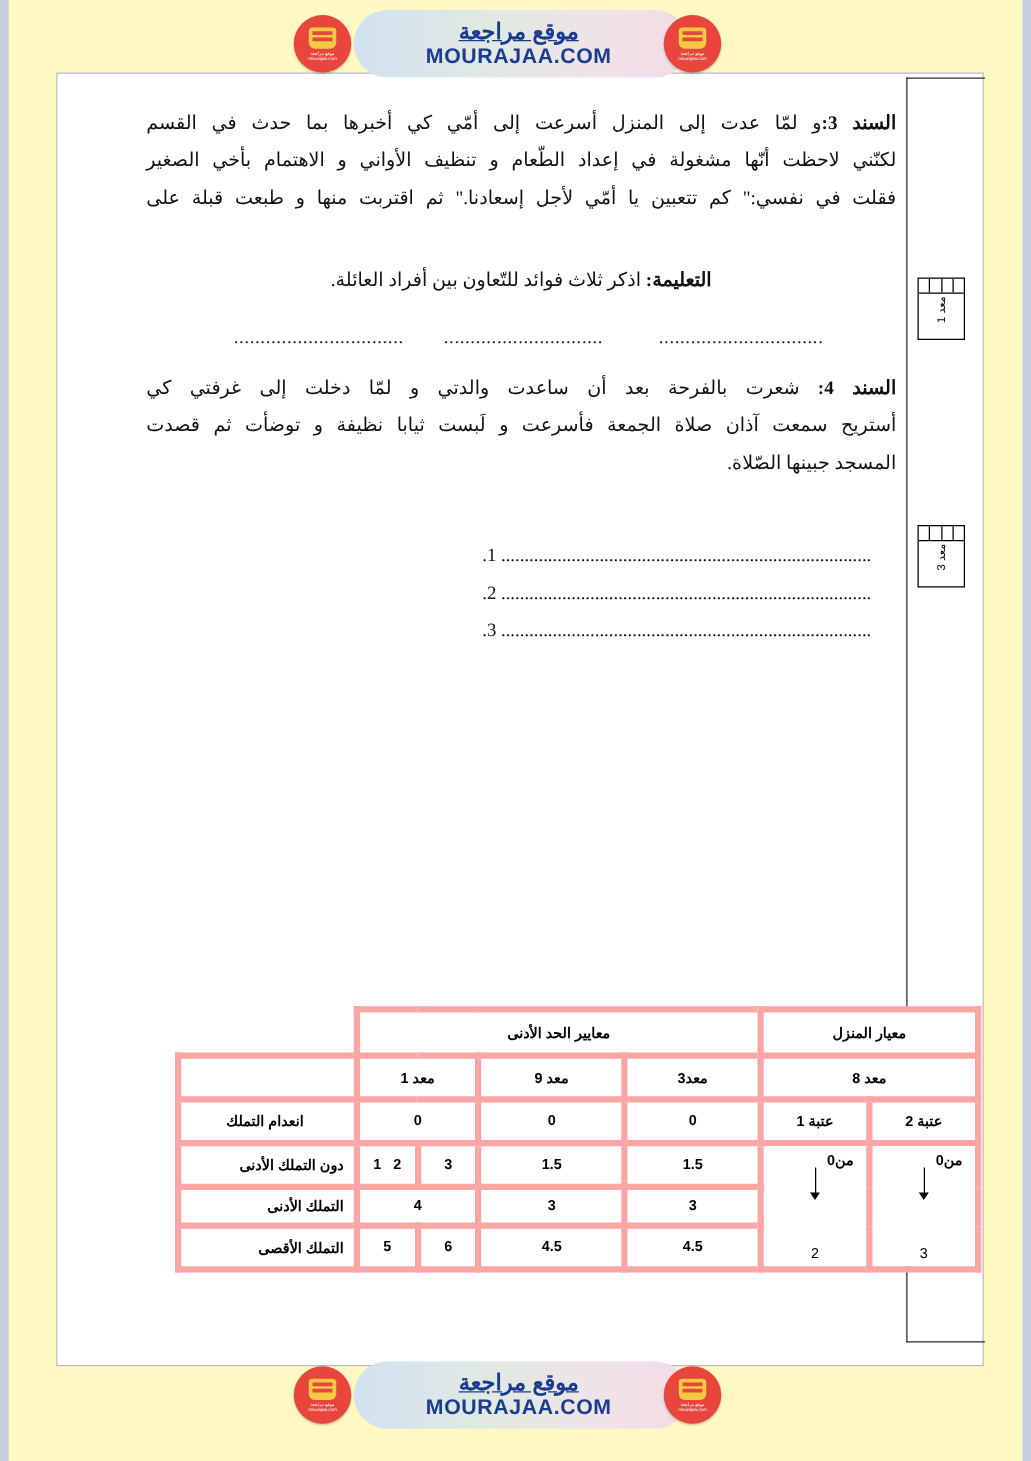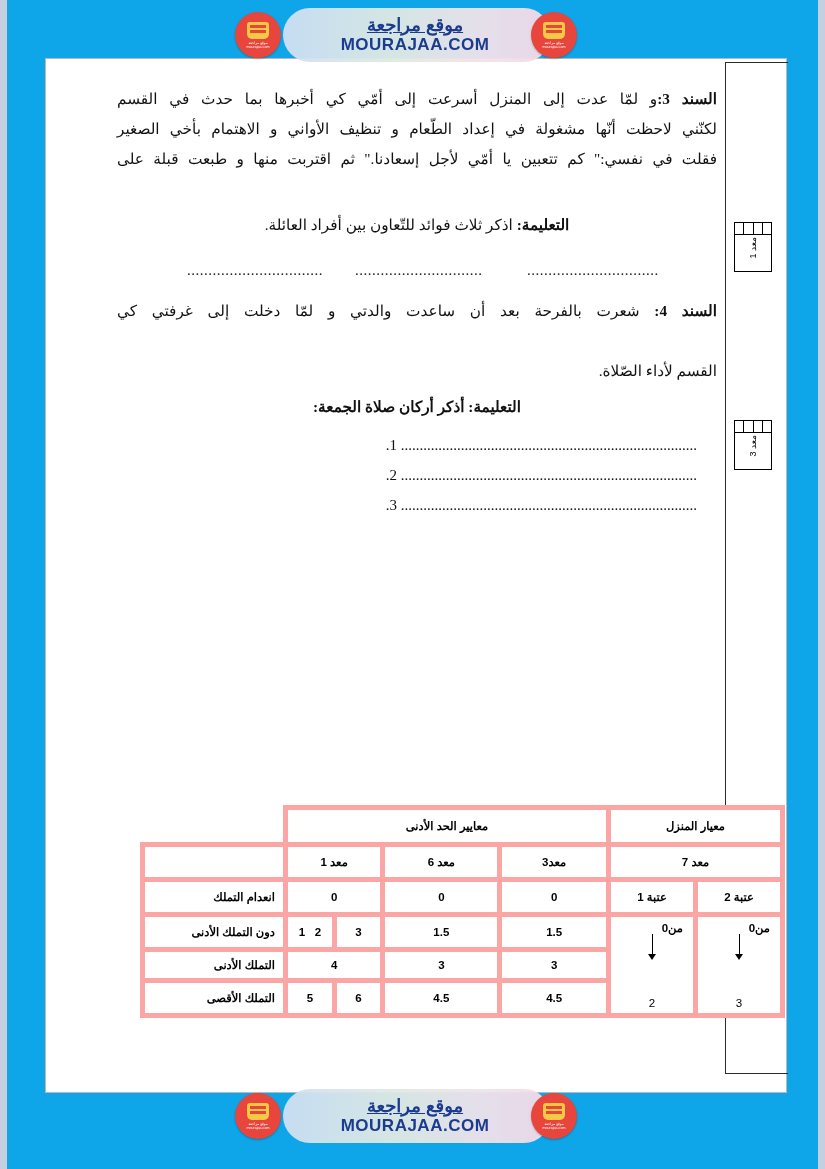--- a/index.html
+++ b/index.html
@@ -15,21 +15,21 @@
     overflow: hidden;
   }
   
   .page-frame {
     position: absolute;
     left: 0; top: 0;
     width: 825px; height: 1169px;
     box-sizing: border-box;
     border-left: 7px solid #c5cfe0;
     border-right: 7px solid #c5cfe0;
-    background: #0ea5e9;
+    background: #fef9c3;
   }
   .sheet {
     position: absolute;
     left: 38px;
     top: 58px;
     width: 742px;
     height: 1035px;
     background: #ffffff;
     border: 1px solid #b9b9b9;
     box-sizing: border-box;
@@ -288,26 +288,23 @@
         <span></span>
         <span></span>
       </div>
     <div class="crit-label">معد 1</div>
   </div>
 
   <div class="para" style="left:110px; top:296px; width:600px;">
     <span class="b">السند 4:</span>
     <span>شعرت بالفرحة بعد أن ساعدت والدتي و لمّا دخلت إلى غرفتي كي</span>
   </div>
-  <div class="para rtl-right" style="left:110px; top:356px; width:600px;">القسم لأداء الصّلاة.</div>
-
-  <div class="para rtl-center" style="left:110px; top:392px; width:600px;">
-    <span class="b">التعليمة:</span>
-    <span class="b">أذكر أركان صلاة الجمعة:</span>
-  </div>
+  <div class="para" style="left:110px; top:326px; width:600px;">أستريح سمعت آذان صلاة الجمعة فأسرعت و لَبست ثيابا نظيفة و توضأت ثم قصدت</div>
+  <div class="para rtl-right" style="left:110px; top:356px; width:600px;">المسجد جبينها الصّلاة.</div>
+
 
   <div class="num-line" style="left:215px; top:437px; width:475px; text-align:right;">
     <span>...............................................................................</span>
     <span>1.</span>
   </div>
   <div class="num-line" style="left:215px; top:467px; width:475px; text-align:right;">
     <span>...............................................................................</span>
     <span>2.</span>
   </div>
   <div class="num-line" style="left:215px; top:497px; width:475px; text-align:right;">
@@ -328,34 +325,34 @@
   <div class="side-rule" style="left:718px; top:62px; width:62px; height:1010px;"></div>
 
   <table class="grid" style="left:133px; top:805px;">
     <tbody>
         <tr>
       <td colspan="2" style="width:148px; height:26px;">معيار المنزل</td>
       <td colspan="4" style="width:310px;">معايير الحد الأدنى</td>
       <td style="border:none; background:transparent;"></td>
     </tr>
     <tr>
-      <td colspan="2" style="height:24px;">معد 7</td>
+      <td colspan="2" style="height:24px;">معد 8</td>
       <td style="width:92px;">معد3</td>
-      <td style="width:100px;">معد 6</td>
+      <td style="width:100px;">معد 9</td>
       <td colspan="2" style="width:68px;">معد 1</td>
       <td style="width:130px;"></td>
     </tr>
 
     <tr>
       <td style="width:74px; height:24px;">عتبة 2</td>
       <td style="width:74px;">عتبة 1</td>
       <td>0</td>
       <td>0</td>
       <td colspan="2">0</td>
-      <td style="text-align:right; padding-right:8px;">انعدام التملك</td>
+      <td style="padding-right:8px;">انعدام التملك</td>
     </tr>
 
     <tr>
       <td rowspan="3" class="arrowcell">
         <span class="arrowwrap">
           <span class="top">من0</span>
           <span class="shaft"></span>
           <span class="head"></span>
           <span class="bottom">3</span>
         </span>

